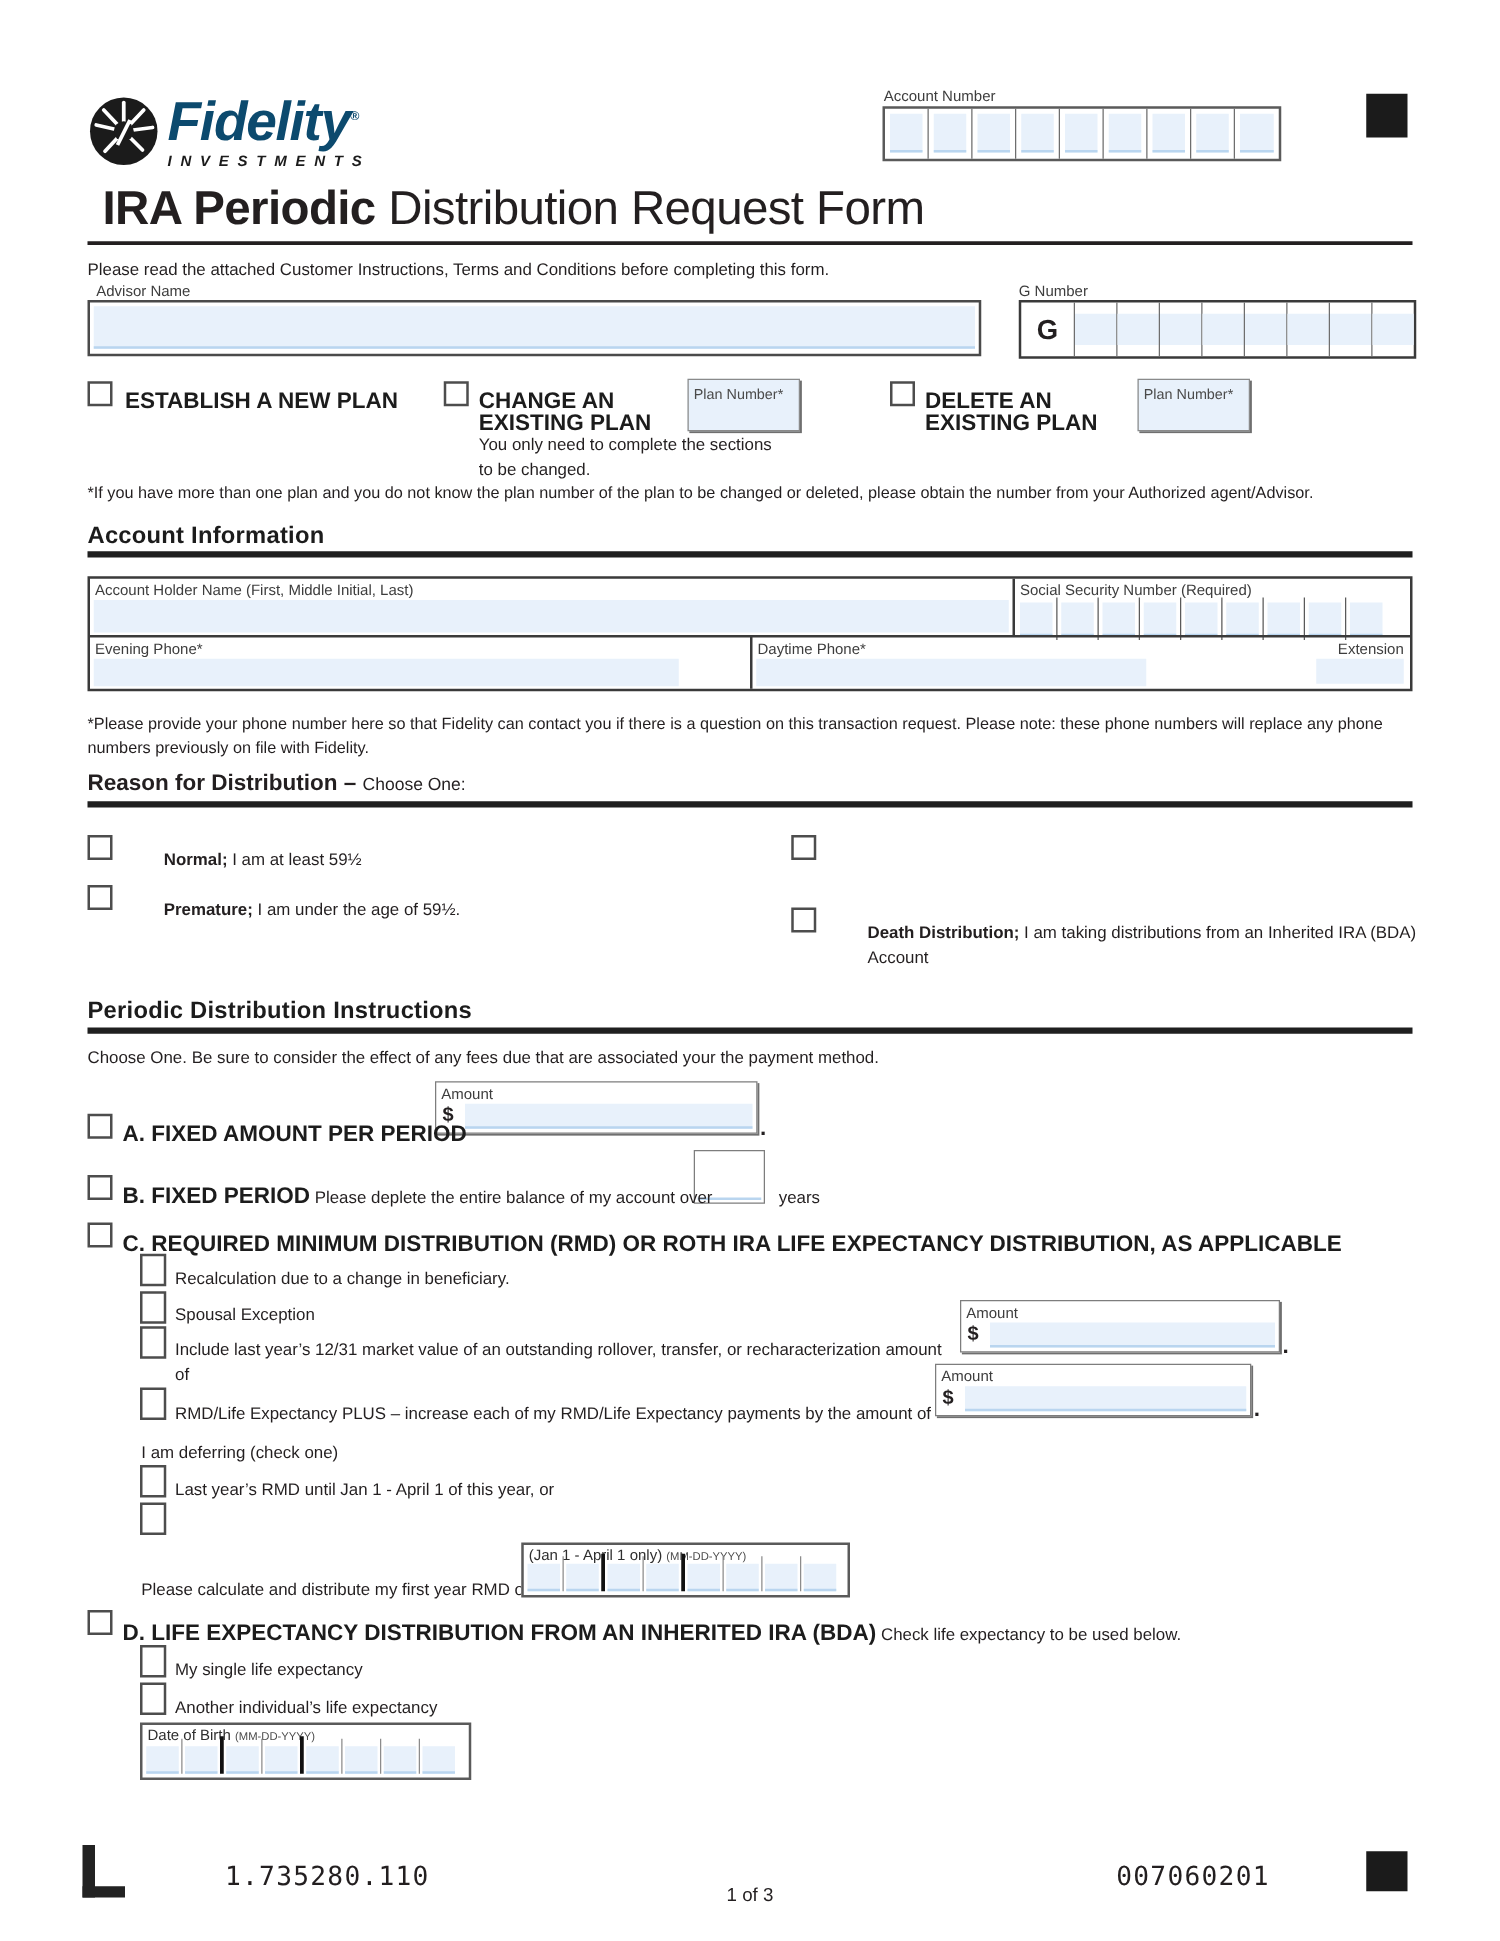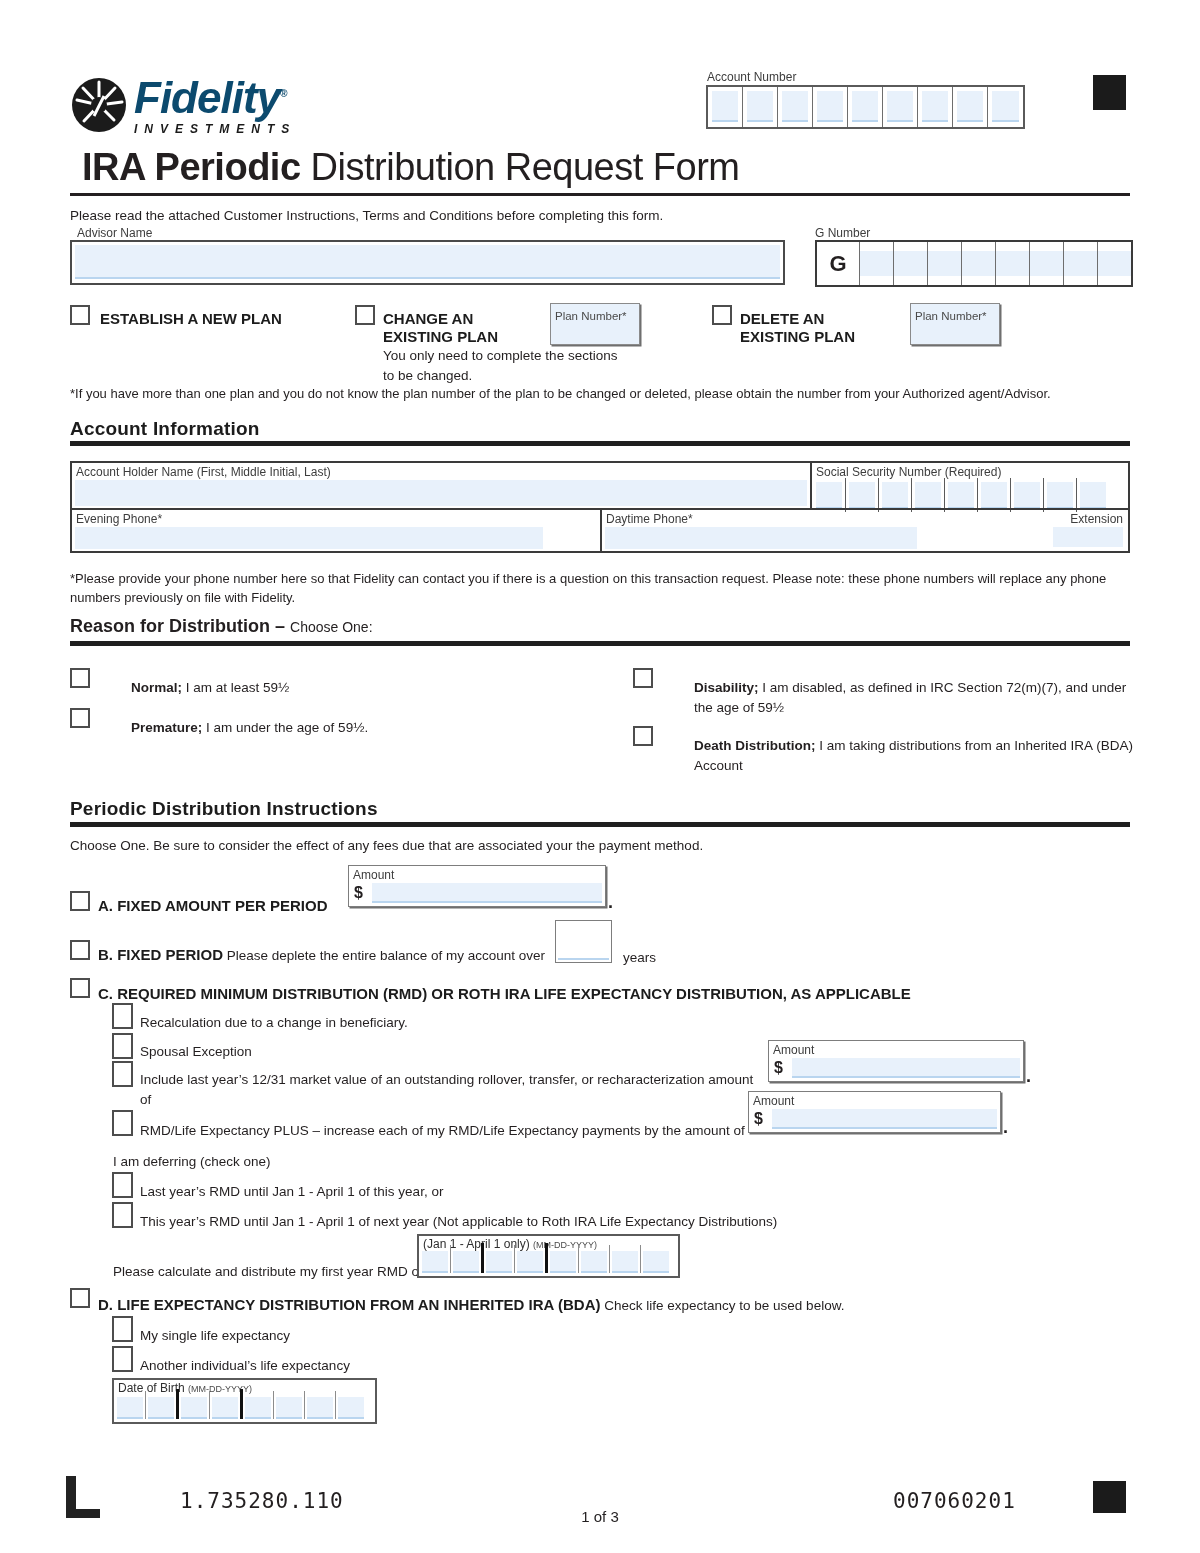--- a/index.html
+++ b/index.html
@@ -20,21 +20,21 @@
   .title { font-size:38px; color:#231f20; letter-spacing:-0.5px; white-space:nowrap;margin-left:12px; }
   .title b { font-weight:800; }
   .title-rule { height:3px; background:#231f20; }
 
   
   .small { font-size:13.5px; line-height:1.45; color:#231f20; }
   .xsmall { font-size:13px; line-height:1.45; color:#231f20; }
   .field-label { font-size:12px; color:#3d3d3d; }
   .sec-head { font-size:19px; font-weight:700; color:#1c1c1c; letter-spacing:0.2px; }
   .sec-rule { height:5px; background:#1f1f1f; }
-  .optcap { font-size:15px; font-weight:700; color:#1c1c1c; }
+  .optcap { font-size:18px; font-weight:700; color:#1c1c1c; }
 
   
   .blue { background:#e8f1fb; }
   .cb { border:2px solid #4d4d4d; background:#fff; width:20px; height:20px; }
   .cbs { border:2px solid #4d4d4d; background:#fff; width:21px; height:26px; }
   .inputbox { border:2px solid #4a4a4a; background:#fff; }
   .fill-underline { border-bottom:2px solid #b9d5ef; }
 
   .acct-boxes { display:flex; border:2px solid #5a5a5a; background:#fff; }
   .acct-cell { width:35px; height:40px; border-right:1px solid #6e6e6e; position:relative; }
@@ -246,21 +246,20 @@
   </div>
   <div class="abs sec-rule" style="left:70px; top:641px; width:1060px;"></div>
 
   <div class="abs cb" style="left:70px; top:668px;"></div>
   <div class="abs small" style="left:131px; top:678px; width:420px;"><b>Normal;</b><span> I am at least 59½</span></div>
 
   <div class="abs cb" style="left:70px; top:708px;"></div>
   <div class="abs small" style="left:131px; top:718px; width:420px;"><b>Premature;</b><span> I am under the age of 59½.</span></div>
 
   <div class="abs cb" style="left:633px; top:668px;"></div>
-  <div class="abs small" style="left:694px; top:678px; width:442px;"><b>Disability;</b><span> I am disabled, as defined in IRC Section 72(m)(7), and under the age of 59½</span></div>
 
   <div class="abs cb" style="left:633px; top:726px;"></div>
   <div class="abs small" style="left:694px; top:736px; width:442px;"><b>Death Distribution;</b><span> I am taking distributions from an Inherited IRA (BDA) Account</span></div>
 
   <div class="abs sec-head" style="left:70px; top:798px;">Periodic Distribution Instructions</div>
   <div class="abs sec-rule" style="left:70px; top:822px; width:1060px;"></div>
   <div class="abs small" style="left:70px; top:836px; width:1060px;">Choose One. Be sure to consider the effect of any fees due that are associated your the payment method.</div>
 
   <div class="abs amount-box" style="left:348px; top:865px; width:258px; height:42px;">
     <span class="field-label">Amount</span>
@@ -306,21 +305,20 @@
     <div class="blue-in"></div>
   </div>
   <span class="abs period-dot" style="left:1003px; top:1117px;">.</span>
 
   <div class="abs small" style="left:113px; top:1152px;">I am deferring (check one)</div>
 
   <div class="abs cbs" style="left:112px; top:1172px;"></div>
   <div class="abs small" style="left:140px; top:1182px;">Last year’s RMD until Jan 1 - April 1 of this year, or</div>
 
   <div class="abs cbs" style="left:112px; top:1202px;"></div>
-  <div class="abs small" style="left:140px; top:1212px;">This year’s RMD until Jan 1 - April 1 of next year (Not applicable to Roth IRA Life Expectancy Distributions)</div>
 
   <div class="abs small" style="left:113px; top:1262px;">Please calculate and distribute my first year RMD on</div>
   <div class="abs datebox" style="left:417px; top:1234px; width:263px; height:44px;">
     <span class="lbl"><span>(Jan 1 - April 1 only)</span> <span class="fmt">(MM-DD-YYYY)</span></span>
     <div class="date-cells">
       <div class="dc"></div>
         <div class="dsep-thin"></div>
       <div class="dc"></div>
         <div class="dsep-thick"></div>
       <div class="dc"></div>

